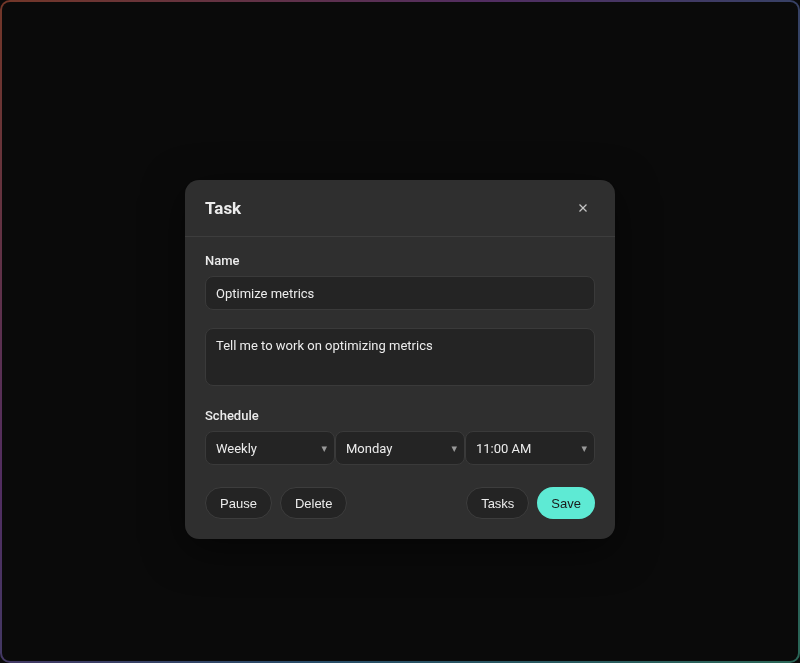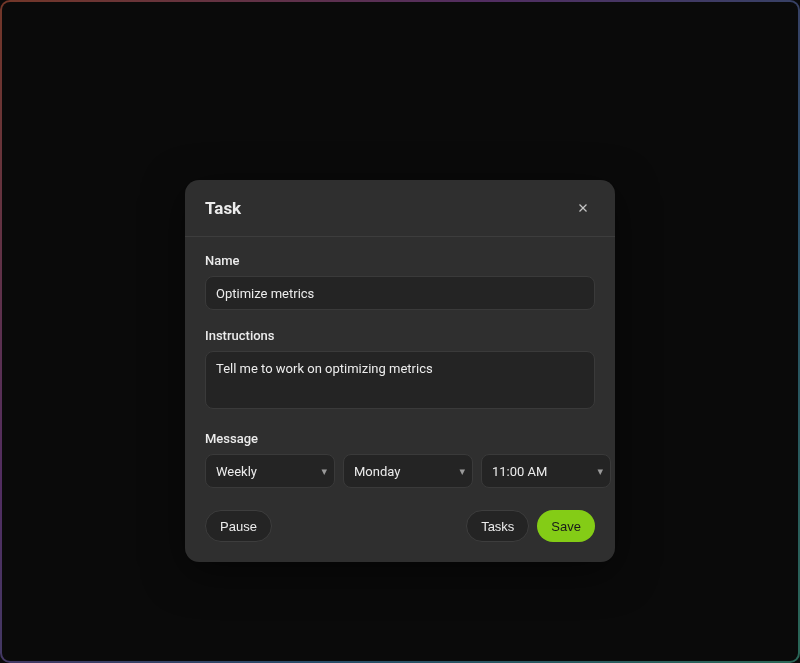--- a/index.html
+++ b/index.html
@@ -62,29 +62,29 @@
   .close-btn { width:24px; height:24px; display:flex;align-items:center;justify-content:center; color:#c4c4c4; cursor:pointer; border-radius:6px; }
   .modal-body { padding: 16px 20px 20px; }
   .field-label { font-size:13px; font-weight:500; color:#ececec; margin-bottom:8px; }
   .text-input, .textarea, .select {
     width:100%; background:#242424; border:1px solid #3a3a3a; border-radius:8px;
     color:#ececec; font-size:13px; font-family:inherit;
   }
   .text-input { height:34px; padding:0 10px; }
   .textarea { height:58px; padding:8px 10px; resize:none; line-height:1.4; }
   .field-group { margin-bottom:18px; }
-  .schedule-row { display:flex; gap:8px; }
+  .schedule-row { display:flex; gap:0; }
   .select { height:34px; padding:0 28px 0 10px; position:relative; display:flex; align-items:center; cursor:pointer; }
   .select-wrap { position:relative; flex:1; }
   .select-wrap.small { flex:0 0 130px; }
   .select-wrap .chev { position:absolute; right:8px; top:50%; transform:translateY(-50%); color:#9a9a9a; pointer-events:none; font-size:11px; }
   .modal-footer { display:flex; gap:8px; padding-top:4px; }
   .btn { height:32px; padding:8px 14px; border-radius:16px; font-size:13px; font-weight:500; display:flex;align-items:center;justify-content:center; cursor:pointer; border:none; }
   .btn-secondary { background:#242424; border:1px solid #3d3d3d; color:#ececec; }
-  .btn-primary { background:#84cc16; color:#1a1a1a; }
+  .btn-primary { background:#5eead4; color:#1a1a1a; }
   .footer-spacer { flex:1; }
 
   
   .help-fab { position:absolute; right:20px; bottom:20px; width:28px;height:28px;border-radius:50%; background:#ececec; display:flex;align-items:center;justify-content:center; z-index:2; }
 
   svg { display:block; }
 </style>
 </head>
 <body>
 
@@ -195,26 +195,25 @@
     </div>
   </div>
   <div class="modal-body">
 
     <div class="field-group">
       <div class="field-label">Name</div>
       <input class="text-input" value="Optimize metrics" style="">
     </div>
 
     <div class="field-group">
-      <div class="field-label">Instructions</div>
       <textarea class="textarea" style="">Tell me to work on optimizing metrics</textarea>
     </div>
 
     <div class="field-group">
-      <div class="field-label">Message</div>
+      <div class="field-label">Schedule</div>
       <div class="schedule-row">
         <div class="select-wrap small">
           <div class="select">
               <span>Weekly</span>
             </div>
           <span class="chev">▾</span>
         </div>
         <div class="select-wrap small">
           <div class="select">
               <span>Monday</span>
@@ -225,20 +224,21 @@
           <div class="select">
               <span>11:00 AM</span>
             </div>
           <span class="chev">▾</span>
         </div>
       </div>
     </div>
 
     <div class="modal-footer">
       <button class="btn btn-secondary">Pause</button>
+      <button class="btn btn-secondary">Delete</button>
       <div class="footer-spacer"></div>
       <button class="btn btn-secondary">Tasks</button>
       <button class="btn btn-primary">Save</button>
     </div>
 
   </div>
 </div>
 
 <div class="frame"></div>
 

